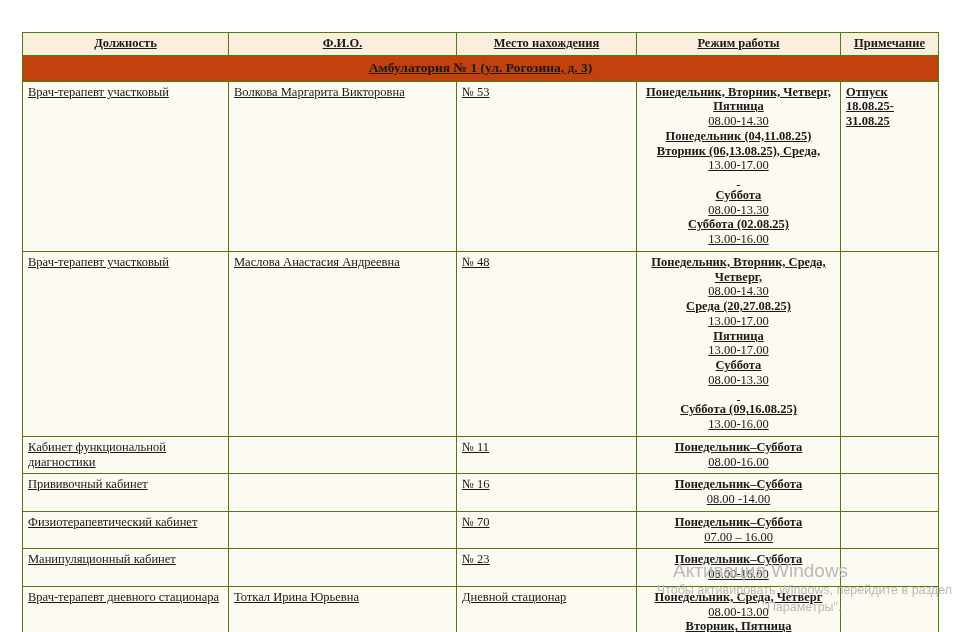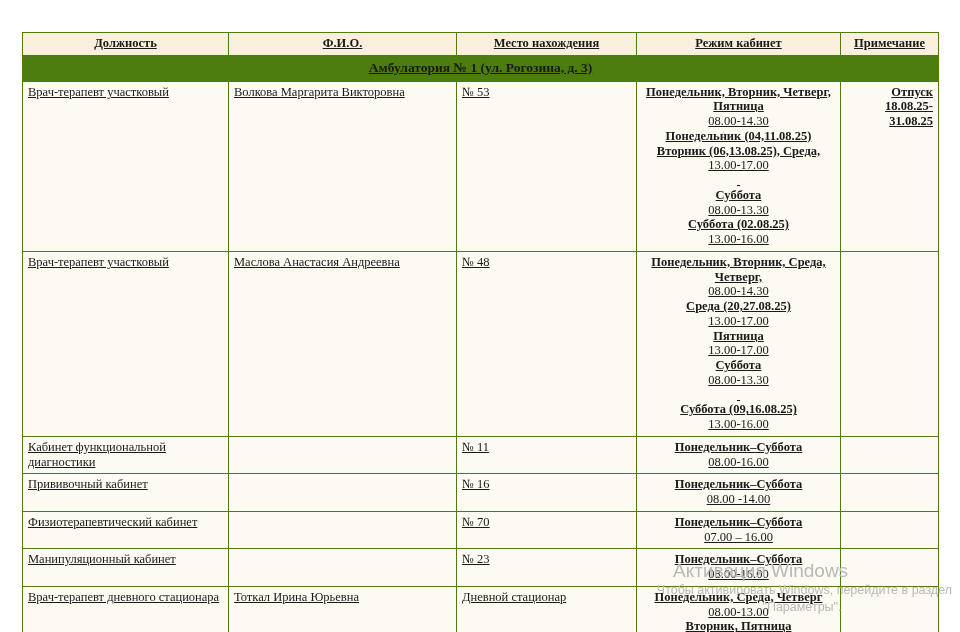--- a/index.html
+++ b/index.html
@@ -46,33 +46,33 @@
   .col1 { width: 206px; }
   .col2 { width: 228px; }
   .col3 { width: 180px; }
   .col4 { width: 204px; }
   .col5 { width: 98px; }
 
   tr.section td {
     text-align: center;
     font-weight: bold;
     font-size: 13.5px;
-    background: #4d7c0f;
+    background: #c2410c;
     padding: 4px 4px 5px 4px;
   }
   td.regime {
     text-align: center;
     font-size: 11px;
     line-height: 1.32;
     padding-top: 5px;
   }
   td.regime .b { font-weight: bold; }
   td.regime .n { font-weight: normal; }
   td.note {
-    text-align: right;
+    text-align: left;
     font-size: 11px;
     font-weight: bold;
     line-height: 1.32;
     padding-top: 5px;
   }
   td.pos, td.fio, td.place {
     font-size: 12.5px;
   }
   .watermark {
     position: absolute;
@@ -124,21 +124,21 @@
         <col class="col2">
         <col class="col3">
         <col class="col4">
         <col class="col5">
     </colgroup>
     <thead>
       <tr>
         <th>Должность</th>
         <th>Ф.И.О.</th>
         <th>Место нахождения</th>
-        <th>Режим кабинет</th>
+        <th>Режим работы</th>
         <th>Примечание</th>
       </tr>
     </thead>
     <tbody id="tbody">
       <tr class="section">
         <td colspan="5">Амбулатория № 1 (ул. Рогозина, д. 3)</td>
       </tr>
     <tr style="height: 155px;">
           <td class="pos">Врач-терапевт участковый</td>
           <td class="fio">Волкова Маргарита Викторовна</td>

